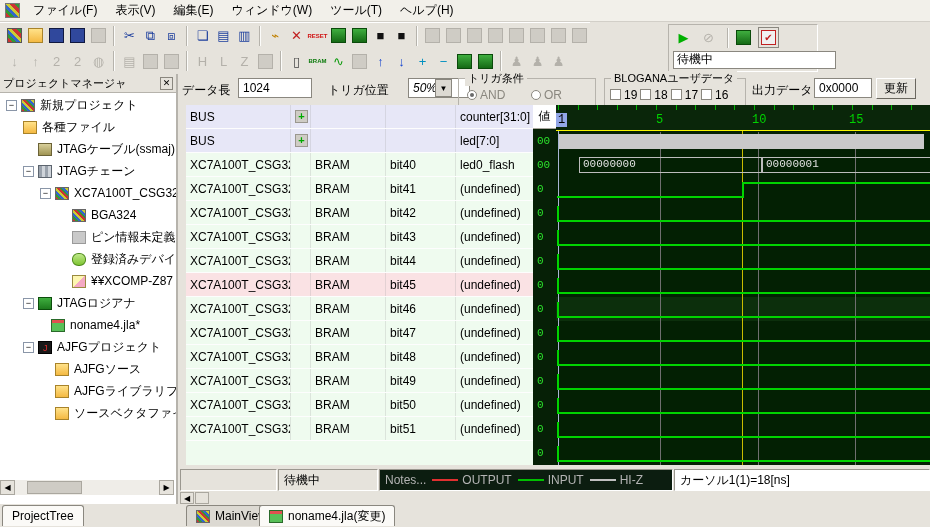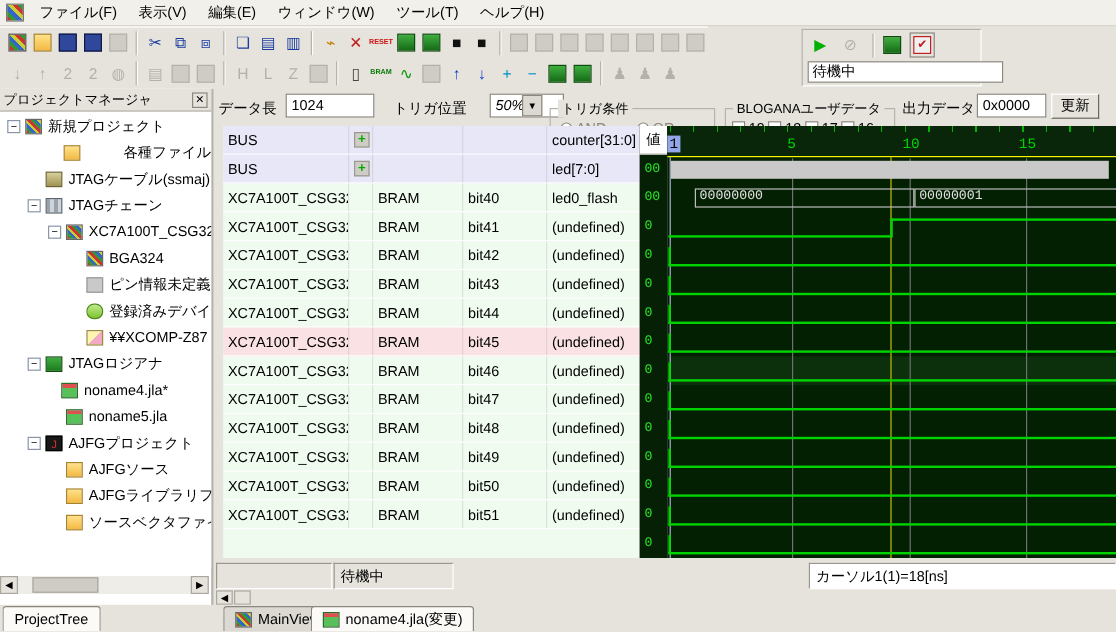--- a/index.html
+++ b/index.html
@@ -61,21 +61,21 @@
         border-radius:3px 3px 0 0;display:flex;align-items:center;gap:5px;padding:0 9px;background:#dcd9d2;}
   .btab.active{background:#fbfaf7;}
   .btab .tico{margin:0;}
   
   .main-ctl{position:absolute;left:180px;top:74px;width:750px;height:31px;}
   .lbl{position:absolute;top:8px;white-space:nowrap;}
   .tbox{position:absolute;background:#fff;border:1px solid #8a877f;height:20px;top:4px;
         padding:1px 4px;font-size:12px;}
   .dd-arrow{position:absolute;top:5px;width:17px;height:18px;background:#dcd9d2;
             border:1px solid #8a877f;font-size:8px;display:flex;align-items:center;justify-content:center;}
-  .fset{position:absolute;top:16px;height:28px;border:1px solid #b6b3ac;border-radius:0;}
+  .fset{position:absolute;top:4px;height:28px;border:1px solid #b6b3ac;border-radius:0;}
   .fset .leg{position:absolute;top:-8px;left:6px;background:#e6e3dc;padding:0 3px;font-size:11px;}
   .radio{width:10px;height:10px;border-radius:50%;border:1px solid #8a877f;display:inline-block;
          margin-right:3px;position:relative;top:1px;background:#fff;}
   .radio.on::after{content:"";position:absolute;left:2px;top:2px;width:4px;height:4px;border-radius:50%;background:#6a6a6a;}
   .chk{width:11px;height:11px;border:1px solid #8a877f;background:#fff;display:inline-block;margin-right:3px;position:relative;top:1px;}
   .btn{position:absolute;top:4px;height:21px;background:#e6e3dc;border:1px solid;
        border-color:#fff #6a675f #6a675f #fff;padding:1px 7px;font-size:12px;}
   .gray-txt{color:#8a877f;}
   
   .table{position:absolute;left:186px;top:105px;width:347px;height:360px;background:#effbef;}
@@ -262,21 +262,21 @@
     <div class="sb-head">
       <span>プロジェクトマネージャ</span>
       <span class="sb-close">✕</span>
     </div>
     <div class="tree" id="tree">
         <div class="trow" style="padding-left: 6px;">
           <span class="texp">−</span>
           <span class="tico i-chipc"></span>
           <span>新規プロジェクト</span>
         </div>
-        <div class="trow" style="padding-left: 8px; justify-content: space-between;">
+        <div class="trow" style="padding-left: 8px;">
           <span style="flex: 0 0 15px;"></span>
           <span class="tico i-folder"></span>
           <span>各種ファイル</span>
         </div>
         <div class="trow" style="padding-left: 23px;">
           <span style="flex: 0 0 15px;"></span>
           <span class="tico i-cable"></span>
           <span>JTAGケーブル(ssmaj)</span>
         </div>
         <div class="trow" style="padding-left: 23px;">
@@ -311,25 +311,20 @@
         </div>
         <div class="trow" style="padding-left: 23px;">
           <span class="texp">−</span>
           <span class="tico i-chipg"></span>
           <span>JTAGロジアナ</span>
         </div>
         <div class="trow" style="padding-left: 36px;">
           <span style="flex: 0 0 15px;"></span>
           <span class="tico i-jla"></span>
           <span>noname4.jla*</span>
-        </div>
-        <div class="trow" style="padding-left: 40px;">
-          <span style="flex: 0 0 15px;"></span>
-          <span class="tico i-jla"></span>
-          <span>noname5.jla</span>
         </div>
         <div class="trow" style="padding-left: 23px;">
           <span class="texp">−</span>
           <span class="tico i-ajfg"></span>
           <span>AJFGプロジェクト</span>
         </div>
         <div class="trow" style="padding-left: 40px;">
           <span style="flex: 0 0 15px;"></span>
           <span class="tico i-folder"></span>
           <span>AJFGソース</span>
@@ -574,20 +569,37 @@
       <div class="wrow" style="top: 336px;">
         <div class="sig" style="left: 1px; right: 0px; height: 2px; bottom: 3px;"></div>
         <div class="sig" style="left: 1px; width: 2px; top: 5px; bottom: 3px;"></div>
       </div>
     </div>
 
   <div class="sbox" style="left:180px;width:97px;"></div>
   <div class="sbox" style="left:278px;width:100px;">
       <span>待機中</span>
     </div>
+  <div class="sbox dark" style="left:379px;width:294px;">
+    <span>Notes...</span>
+    <span id="legend" style="display:flex;align-items:center;gap:6px;">
+        <span style="display: inline-flex; align-items: center; gap: 4px;">
+          <span class="legline" style="background: rgb(224, 48, 48);"></span>
+          <span>OUTPUT</span>
+        </span>
+        <span style="display: inline-flex; align-items: center; gap: 4px;">
+          <span class="legline" style="background: rgb(0, 192, 0);"></span>
+          <span>INPUT</span>
+        </span>
+        <span style="display: inline-flex; align-items: center; gap: 4px;">
+          <span class="legline" style="background: rgb(192, 192, 192);"></span>
+          <span>HI-Z</span>
+        </span>
+      </span>
+  </div>
   <div class="sbox white" style="left:674px;width:256px;">
       <span>カーソル1(1)=18[ns]</span>
     </div>
 
   <div class="stub">
     <span class="sarrow">◀</span>
     <span class="sarrow"></span>
   </div>
 
   <div class="tabsrow">

